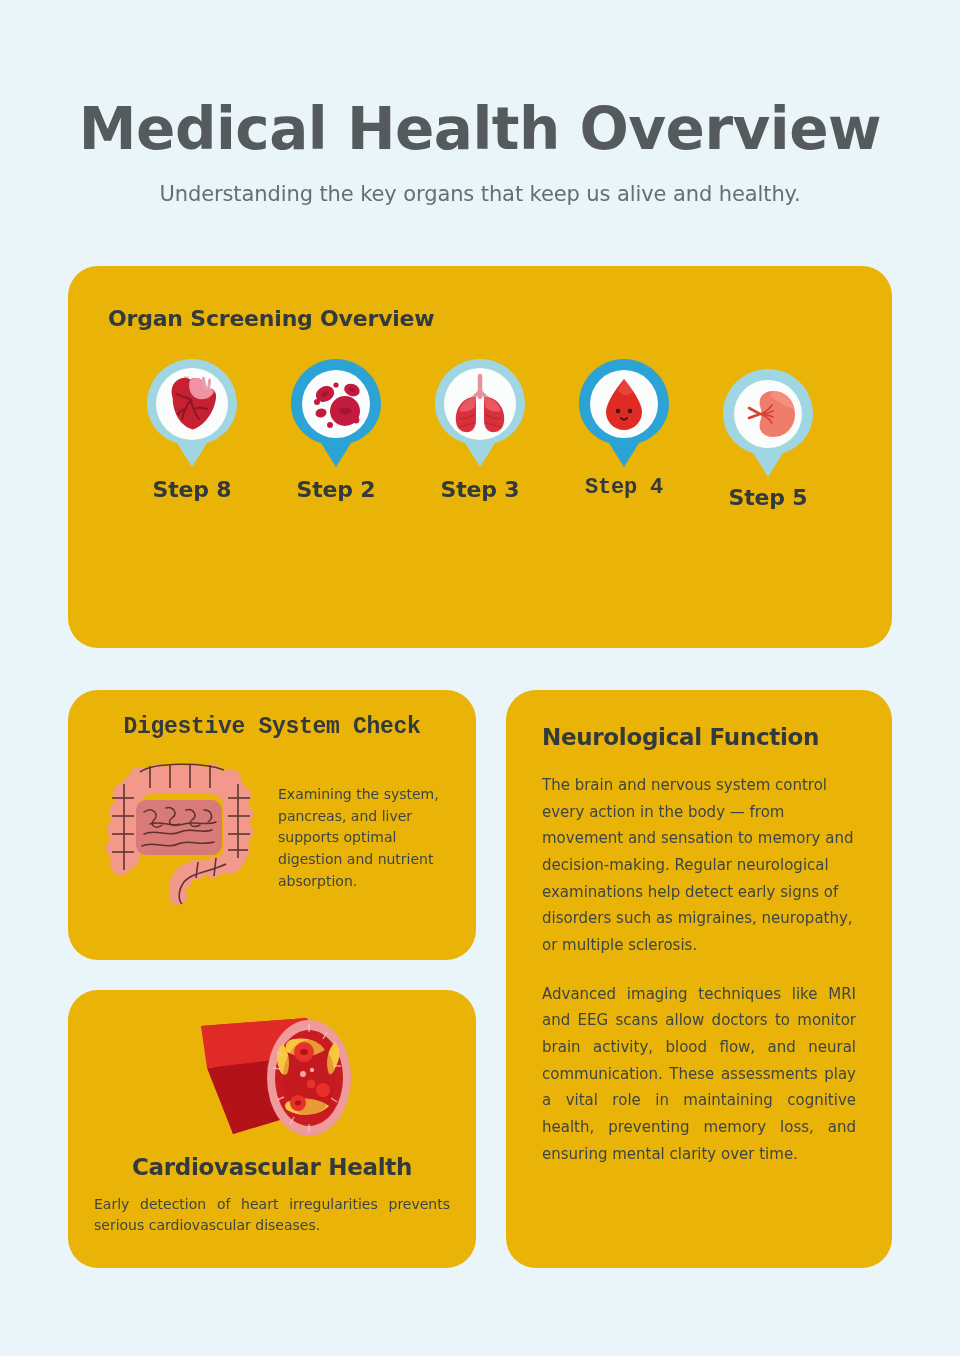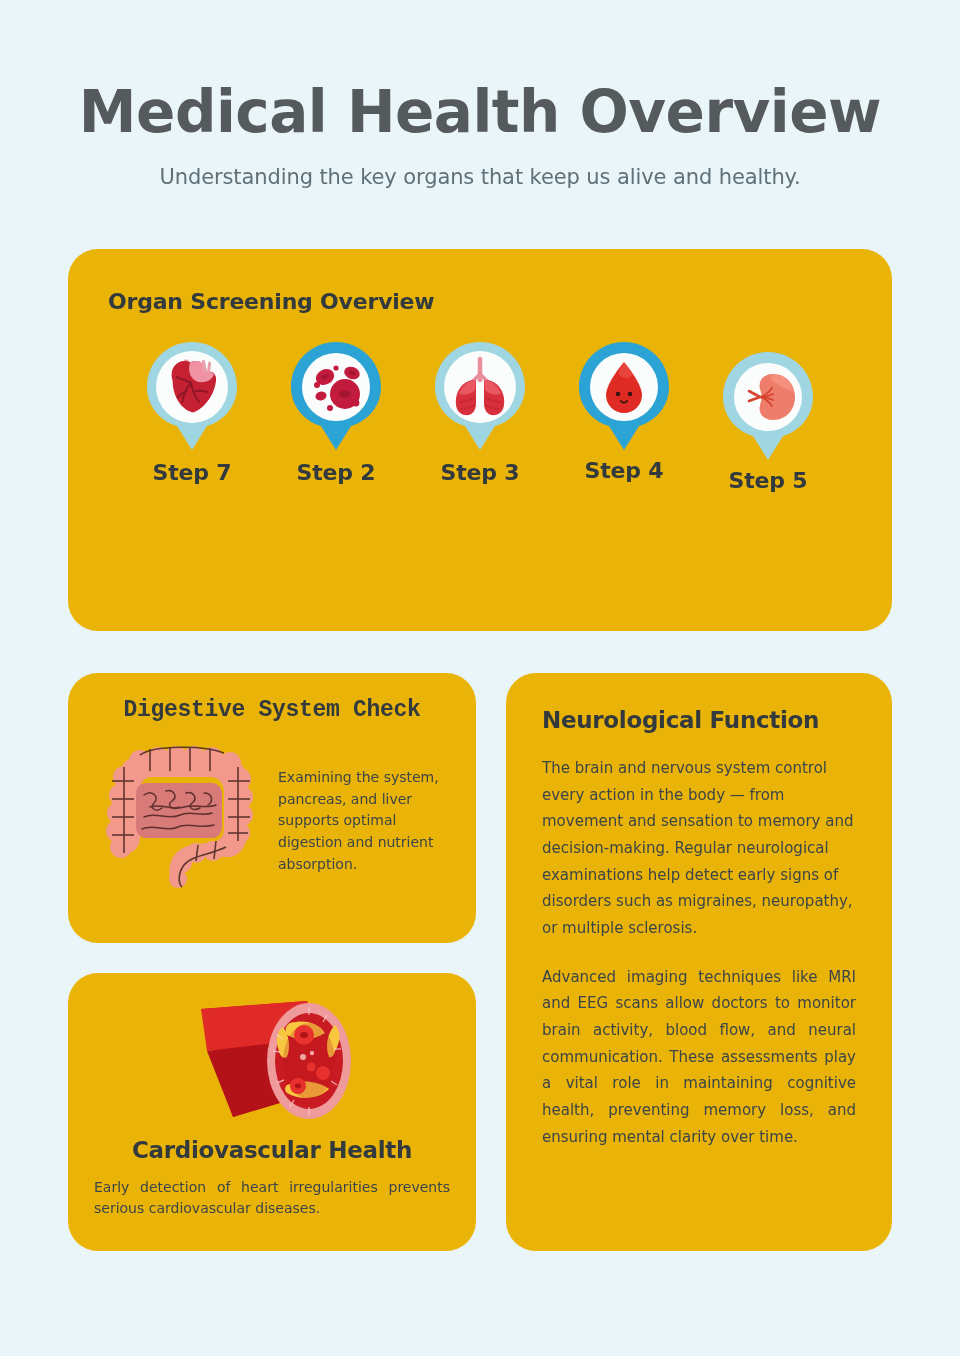--- a/index.html
+++ b/index.html
@@ -9,21 +9,21 @@
     height: 1356px;
     background: #e9f5f9;
     font-family: "DejaVu Sans", sans-serif;
     overflow: hidden;
     position: relative;
   }
 
   .page {
     width: 960px;
     height: 1356px;
-    padding: 0 68px;
+    padding: 17px 68px;
     position: relative;
   }
 
   
   .header { text-align: center; padding-top: 82px; }
 
   .main-title {
     font-size: 58px;
     font-weight: bold;
     color: #555a5c;
@@ -99,21 +99,21 @@
   .step-label {
     font-size: 22px;
     font-weight: bold;
     color: #333a3d;
     margin-top: 8px;
     letter-spacing: -0.2px;
   }
 
   .step-5 { margin-top: 10px; }
   .step-5 .step-label { margin-top: 6px; }
-  .step-4 .step-label { margin-top: 6px; }
+  .step-4 .step-label { margin-top: 6px; font-family: Liberation Mono, monospace; }
 
   
   .lower {
     display: flex;
     gap: 30px;
     margin-top: 42px;
   }
 
   .col-left {
     width: 408px;
@@ -227,21 +227,21 @@
             <circle cx="47" cy="47" r="36" fill="#fbfdfd"></circle>
             <g transform="translate(47,46) scale(0.88)">
               <path d="M-4 -30 L-4 -18 L-9 -18 L-9 -30 Z" fill="#e8a0ad"></path>
               <path d="M-22 -6 C-27 -22 -14 -32 -2 -27 C6 -31 16 -26 17 -16 C24 -18 29 -12 27 -4 C25 10 14 26 1 30 C-12 27 -22 12 -22 -6 Z" fill="#c62033"></path>
               <path d="M-2 -27 C7 -31 16 -26 17 -16 C20 -17 23 -16 25 -13 C22 -5 12 -2 4 -6 C-3 -10 -5 -20 -2 -27 Z" fill="#ef93a4"></path>
               <path d="M13 -28 L15 -17 M20 -26 L19 -17" stroke="#e8a0ad" stroke-width="3.4" stroke-linecap="round" fill="none"></path>
               <path d="M-1 -4 C0 4 3 12 8 18 M-1 -4 C-6 2 -10 10 -11 18 M-1 -4 C-7 -6 -13 -8 -17 -10 M4 6 C8 5 13 5 17 7 M-6 6 C-10 7 -14 10 -16 13" stroke="#8e1526" stroke-width="2.3" fill="none" stroke-linecap="round"></path>
             </g>
           </svg>
         </div>
-        <div class="step-label">Step 7</div>
+        <div class="step-label">Step 8</div>
       </div>
 
       <div class="step step-2">
         <div class="pin-wrap">
           <svg class="pin" viewBox="0 0 94 112">
             <path d="M47 2 C72 2 92 22 92 47 C92 66 79 81 62 86 L47 110 L32 86 C15 81 2 66 2 47 C2 22 22 2 47 2 Z" fill="#2ba3d4"></path>
             <circle cx="47" cy="47" r="34" fill="#fbfdfd"></circle>
             <g>
               <circle cx="56" cy="54" r="15" fill="#c21b3e"></circle>
               <ellipse cx="56" cy="54" rx="6" ry="3.4" fill="#a41530"></ellipse>

